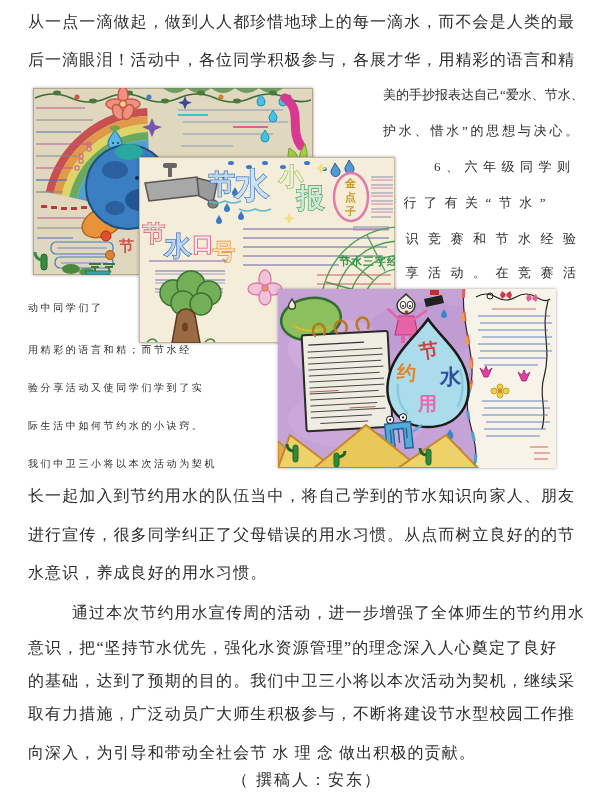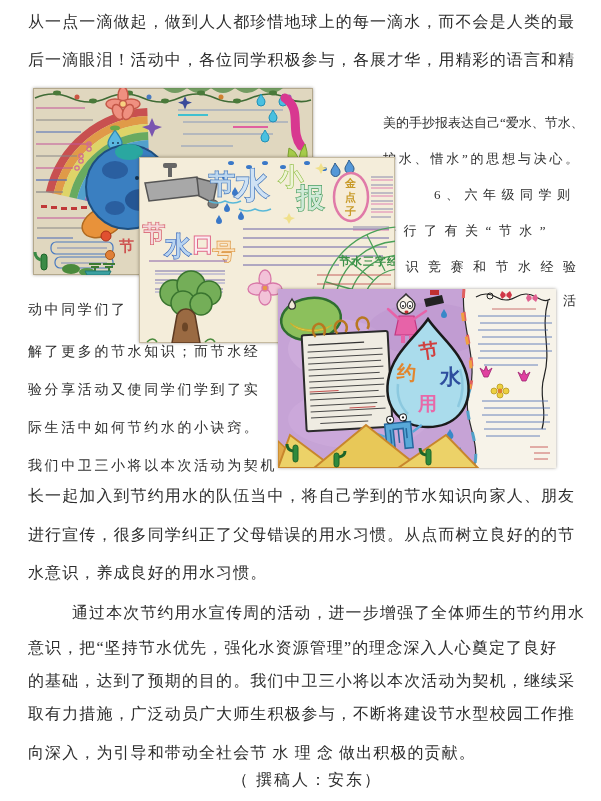--- a/index.html
+++ b/index.html
@@ -1,21 +1,21 @@
 <!DOCTYPE html>
 <html><head>
 <meta charset="utf-8">
 <style>
   html,body{margin:0;padding:0;background:#888;}
   #page{position:relative;width:601px;height:801px;background:#ffffff;overflow:hidden;
         font-family:"Liberation Serif","DejaVu Serif",serif;padding-left:16px;}
   .tl{position:absolute;white-space:nowrap;color:#2d2d2d;line-height:1;}
   .full{font-size:16px;letter-spacing:1.1px;}
-  .lc{font-size:14px;letter-spacing:2.6px;}
-  .rc{font-size:13px;margin-top:28px;}
+  .lc{font-size:10px;letter-spacing:2.6px;}
+  .rc{font-size:13px;}
   .l1{left:28px;top:14px}.l2{left:28px;top:52px}
   .l3{left:383px;top:88px;letter-spacing:0}
   .l4{left:383px;top:124px;letter-spacing:2.8px}
   .l5{left:434px;top:160px;letter-spacing:5.5px}
   .l6{left:383px;top:196px;letter-spacing:7.5px}
   .l7{left:383px;top:232px;letter-spacing:9.5px}
   .l8{left:383px;top:266px;letter-spacing:9.5px}
   .l9{left:28px;top:303px}.l10{left:28px;top:345px}.l11{left:28px;top:383px}
   .l12{left:28px;top:421px}.l13{left:28px;top:459px}
   .l14{left:28px;top:488px}.l15{left:28px;top:527px}.l16{left:28px;top:565px}
@@ -35,21 +35,21 @@
 
   <div class="tl full l1">从一点一滴做起，做到人人都珍惜地球上的每一滴水，而不会是人类的最</div>
   <div class="tl full l2">后一滴眼泪！活动中，各位同学积极参与，各展才华，用精彩的语言和精</div>
   <div class="tl rc l3">美的手抄报表达自己“爱水、节水、</div>
   <div class="tl rc l4">护水、惜水”的思想与决心。</div>
   <div class="tl rc l5">6、六年级同学则</div>
   <div class="tl rc l6">进行了有关“节水”</div>
   <div class="tl rc l7">知识竞赛和节水经验</div>
   <div class="tl rc l8">分享活动。在竞赛活</div>
   <div class="tl lc l9">动中同学们了</div>
-  <div class="tl lc l10">解了更多的节水知识；而节水经</div>
+  <div class="tl lc l10">用精彩的语言和精；而节水经</div>
   <div class="tl lc l11">验分享活动又使同学们学到了实</div>
   <div class="tl lc l12">际生活中如何节约水的小诀窍。</div>
   <div class="tl lc l13">我们中卫三小将以本次活动为契机</div>
   <div class="tl full l14">长一起加入到节约用水的队伍当中，将自己学到的节水知识向家人、朋友</div>
   <div class="tl full l15">进行宣传，很多同学纠正了父母错误的用水习惯。从点而树立良好的的节</div>
   <div class="tl full l16">水意识，养成良好的用水习惯。</div>
   <div class="tl full l17">通过本次节约用水宣传周的活动，进一步增强了全体师生的节约用水</div>
   <div class="tl full l18">意识，把“坚持节水优先，强化水资源管理”的理念深入人心奠定了良好</div>
   <div class="tl full l19">的基础，达到了预期的目的。我们中卫三小将以本次活动为契机，继续采</div>
   <div class="tl full l20">取有力措施，广泛动员广大师生积极参与，不断将建设节水型校园工作推</div>

